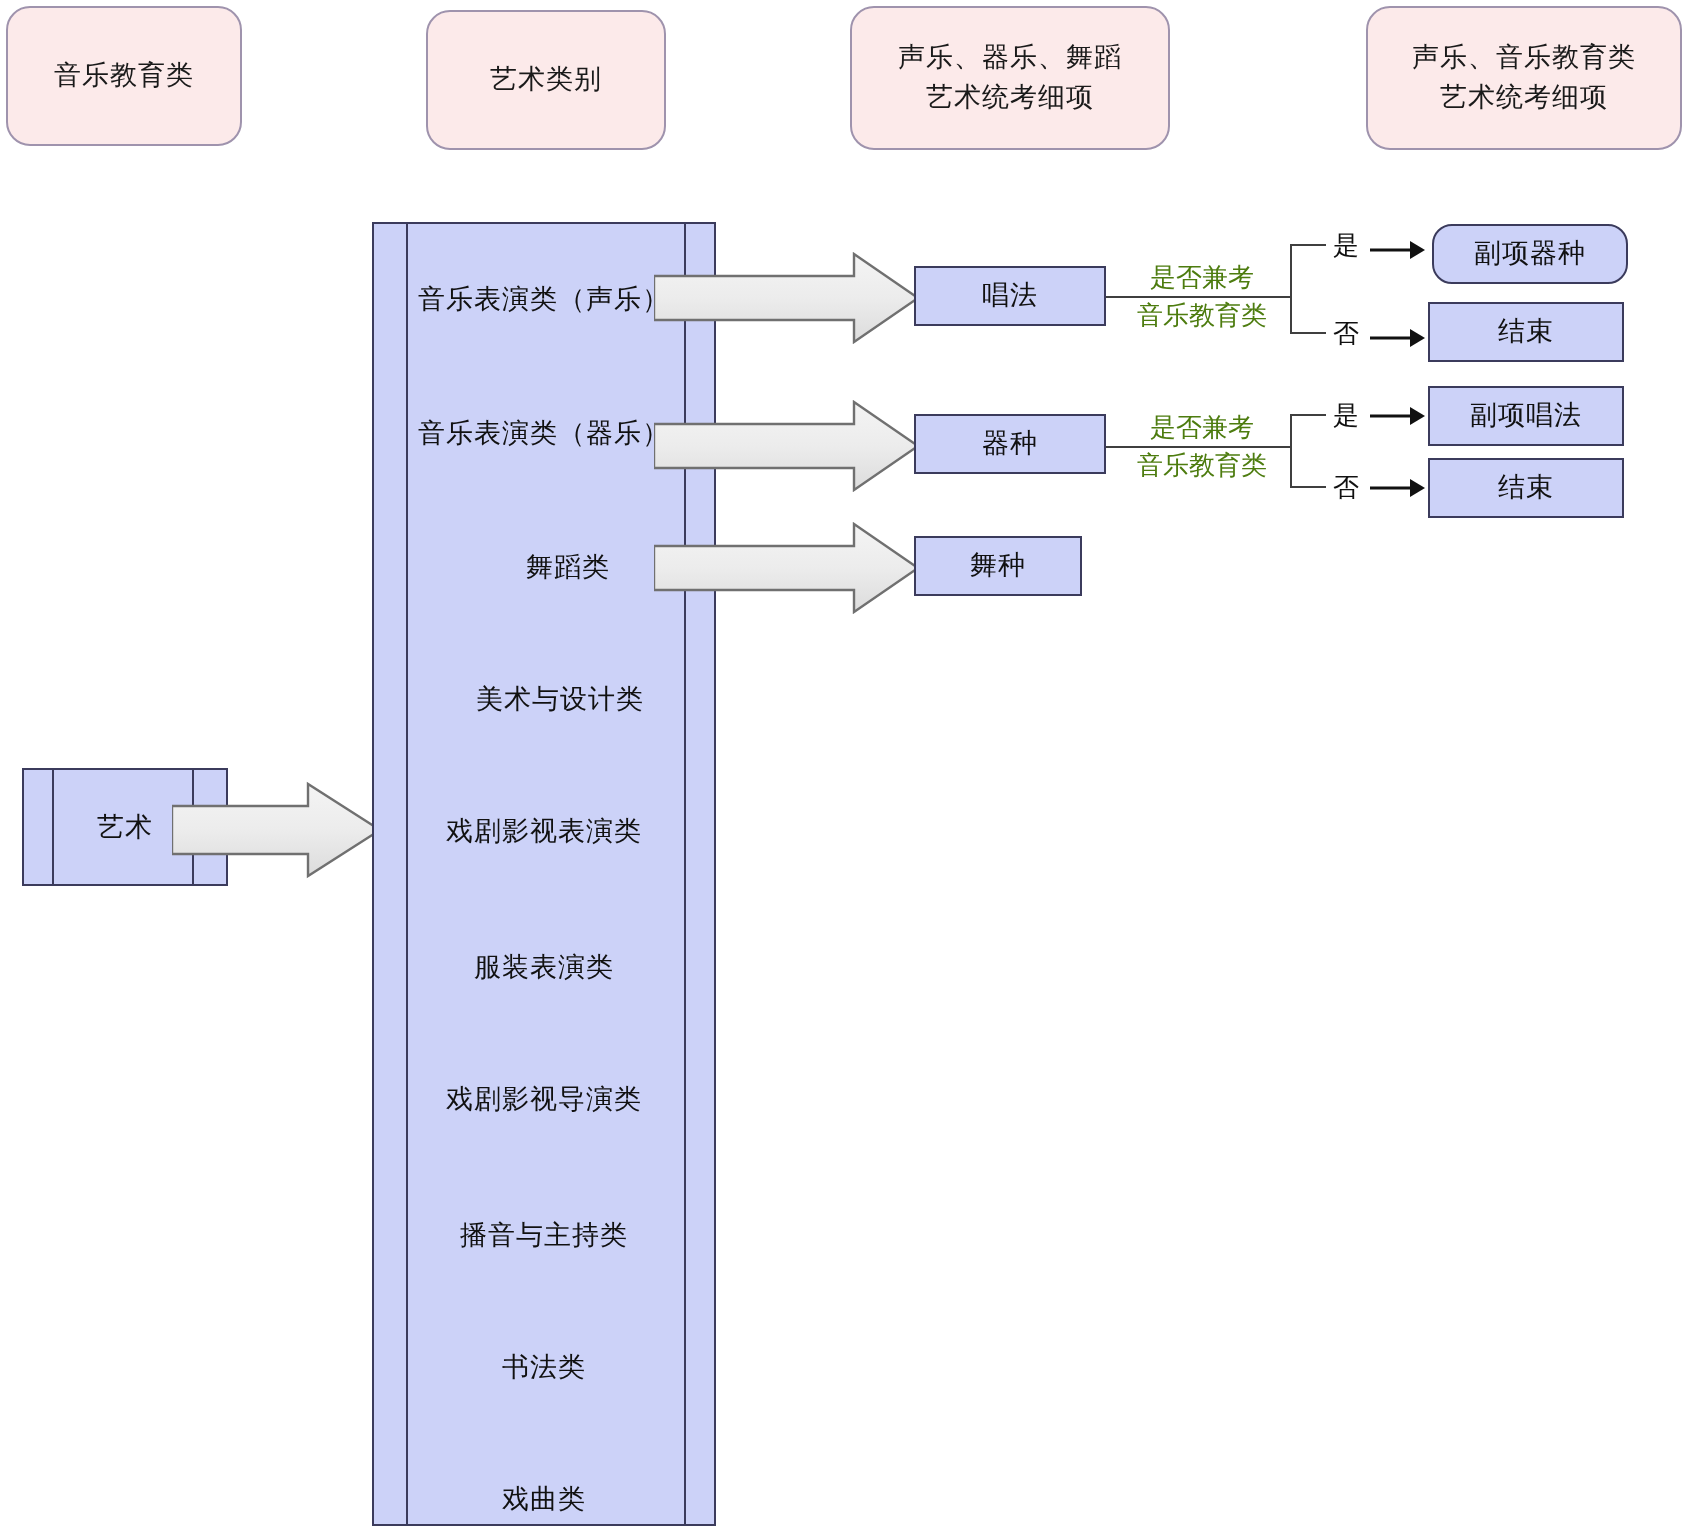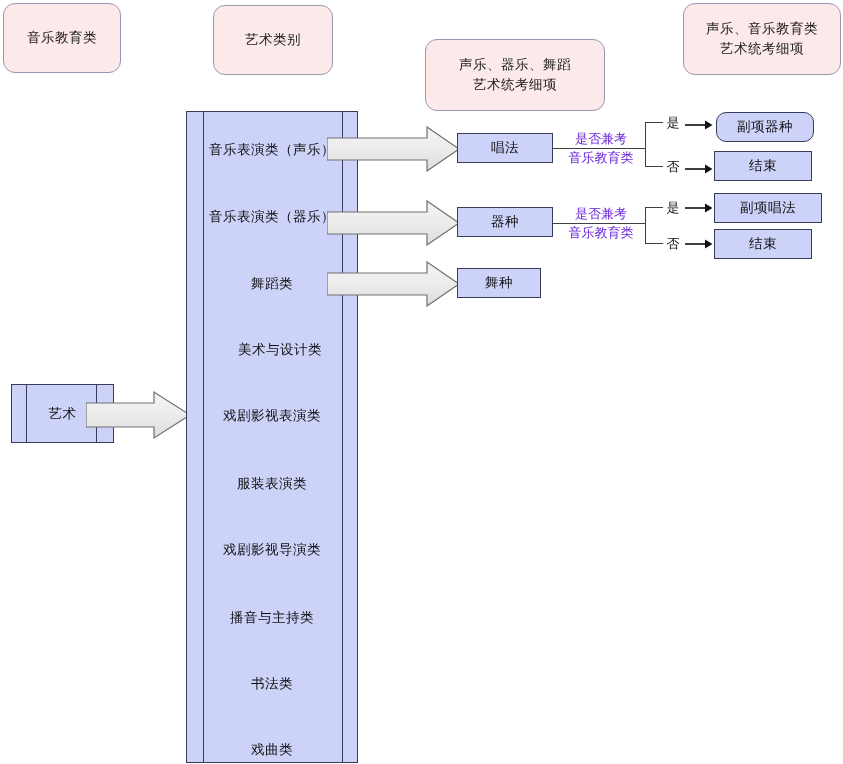--- a/index.html
+++ b/index.html
@@ -108,21 +108,21 @@
   .branch-label {
     position: absolute;
     font-size: 13px;
     color: #111;
     text-align: center;
     white-space: nowrap;
   }
   .cond-label {
     position: absolute;
     font-size: 13px;
-    color: #6d28d9;
+    color: #4d7c0f;
     text-align: center;
     white-space: nowrap;
     line-height: 19px;
   }
   .thin-arrow { position: absolute; }
 </style>
 </head>
 <body>
 
 <div class="canvas">
@@ -132,21 +132,21 @@
       <div>音乐教育类</div>
     </div>
   </div>
 
   <div class="header-card" style="left:213px; top:5px; width:120px; height:70px;">
     <div class="lines">
       <div>艺术类别</div>
     </div>
   </div>
 
-  <div class="header-card" style="left:425px; top:3px; width:180px; height:72px;margin-top:36px;">
+  <div class="header-card" style="left:425px; top:3px; width:160px; height:72px;">
     <div class="lines">
       <div>声乐、器乐、舞蹈</div>
       <div>艺术统考细项</div>
     </div>
   </div>
 
   <div class="header-card" style="left:683px; top:3px; width:158px; height:72px;">
     <div class="lines">
       <div>声乐、音乐教育类</div>
       <div>艺术统考细项</div>
@@ -170,21 +170,21 @@
     <polygon points="0,13 68,13 68,2 104,25 68,48 68,37 0,37" fill="url(#ag1)" stroke="#707070" stroke-width="1.2"></polygon>
   </svg>
 
   <div class="category-column" style="left:186px; top:111px; width:172px; height:652px;">
     <div class="col-divider" style="left:16px;"></div>
     <div class="col-divider" style="left:155px;"></div>
   </div>
 
   <div class="cat-item" style="left:186px; top:141px; width:172px;">音乐表演类（声乐）</div>
   <div class="cat-item" style="left:186px; top:208px; width:172px;">音乐表演类（器乐）</div>
-  <div class="cat-item" style="left:186px; top:275px; width:172px;">舞蹈类</div>
+  <div class="cat-item" style="left:198px; top:275px; width:172px;">舞蹈类</div>
   <div class="cat-item" style="left:186px; top:341px; width:188px;">美术与设计类</div>
   <div class="cat-item" style="left:186px; top:407px; width:172px;">戏剧影视表演类</div>
   <div class="cat-item" style="left:186px; top:541px; width:172px;">戏剧影视导演类</div>
   <div class="cat-item" style="left:186px; top:475px; width:172px;">服装表演类</div>
   <div class="cat-item" style="left:186px; top:609px; width:172px;">播音与主持类</div>
   <div class="cat-item" style="left:186px; top:675px; width:172px;">书法类</div>
   <div class="cat-item" style="left:186px; top:741px; width:172px;">戏曲类</div>
 
   <svg class="block-arrow" style="left:327px; top:126px;" width="134" height="46" viewBox="0 0 134 46">
     <polygon points="0,12 100,12 100,1 132,23 100,45 100,34 0,34" fill="url(#ag1)" stroke="#707070" stroke-width="1.2"></polygon>
@@ -232,21 +232,21 @@
 
   <svg class="thin-arrow" style="left:685px; top:203px;" width="28" height="10" viewBox="0 0 28 10">
     <line x1="0" y1="5" x2="20" y2="5" stroke="#111" stroke-width="1.6"></line>
     <polygon points="20,0.5 27.5,5 20,9.5" fill="#111"></polygon>
   </svg>
   <svg class="thin-arrow" style="left:685px; top:239px;" width="28" height="10" viewBox="0 0 28 10">
     <line x1="0" y1="5" x2="20" y2="5" stroke="#111" stroke-width="1.6"></line>
     <polygon points="20,0.5 27.5,5 20,9.5" fill="#111"></polygon>
   </svg>
 
-  <div class="blue-box" style="left:714px; top:193px; width:108px; height:30px;">副项唱法</div>
+  <div class="blue-box" style="left:714px; top:193px; width:98px; height:30px;">副项唱法</div>
   <div class="blue-box" style="left:714px; top:229px; width:98px; height:30px;">结束</div>
 
   <svg class="block-arrow" style="left:327px; top:261px;" width="134" height="46" viewBox="0 0 134 46">
     <polygon points="0,12 100,12 100,1 132,23 100,45 100,34 0,34" fill="url(#ag1)" stroke="#707070" stroke-width="1.2"></polygon>
   </svg>
   <div class="blue-box" style="left:457px; top:268px; width:84px; height:30px;">舞种</div>
 
 </div>
 
 </body></html>

